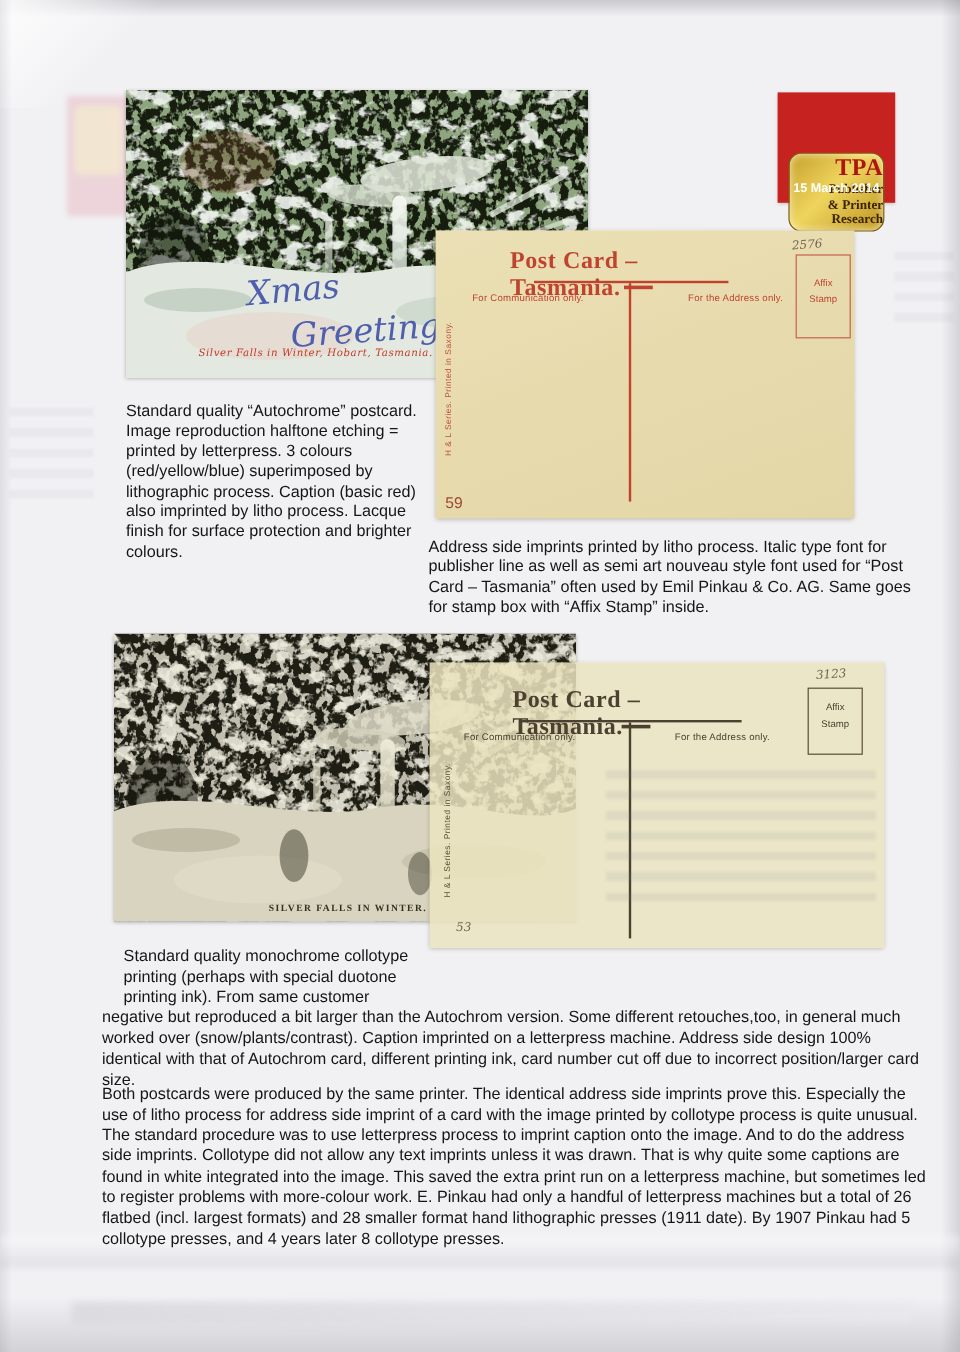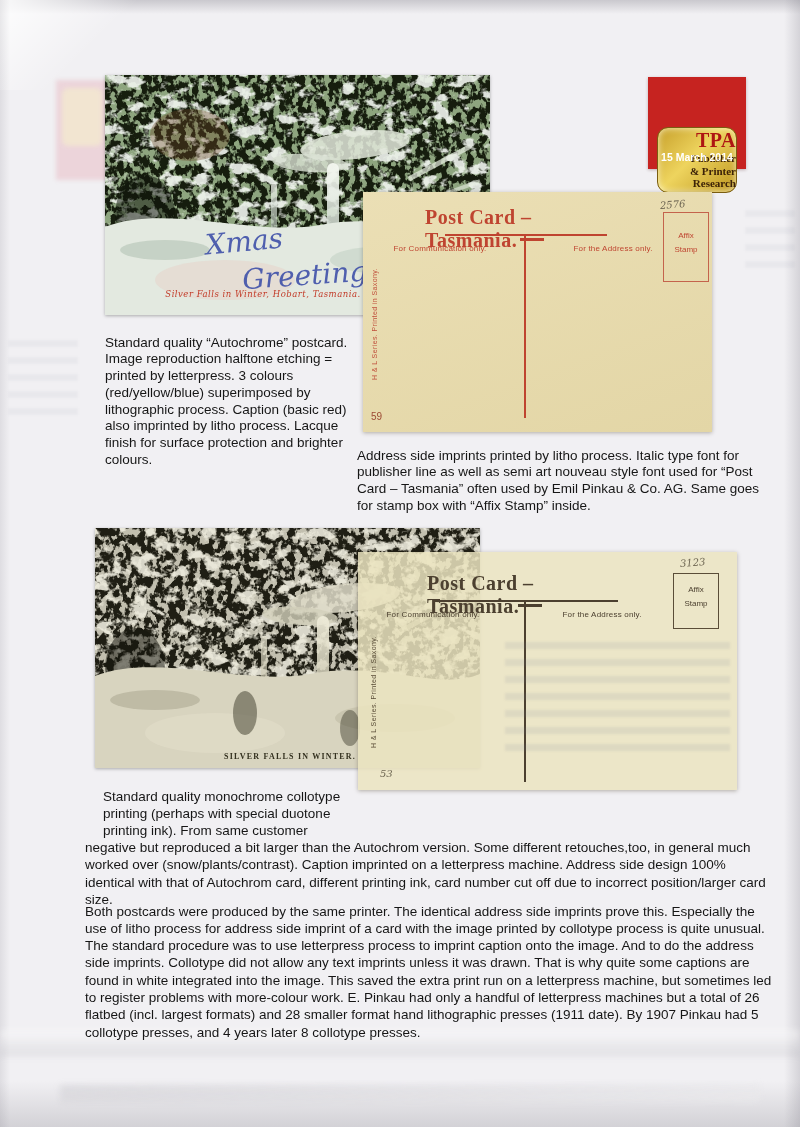--- a/index.html
+++ b/index.html
@@ -63,21 +63,21 @@
   .card2 .c-h.hr{left:180px;}
   .c-stamp{text-align:center;font-size:8px;font-weight:normal;line-height:14px;}
   .card1 .c-stamp{left:300px;top:20px;width:46px;height:70px;border:1px solid #c4634c;color:#bf4430;padding-top:16px;box-sizing:border-box;}
   .card2 .c-stamp{left:315px;top:21px;width:46px;height:56px;border:1px solid #5a4d38;color:#4c4030;padding-top:9px;box-sizing:border-box;}
   .c-pencil{font-family:"DejaVu Serif",serif;font-style:italic;font-size:10px;color:#6f6753;transform:rotate(-4deg);}
   .card1 .c-pencil{left:297px;top:7px;}
   .card2 .c-pencil{left:322px;top:5px;}
   .c-pub{white-space:nowrap;font-size:7px;letter-spacing:.4px;transform:rotate(-90deg);transform-origin:0 0;}
   .card1 .c-pub{left:8px;top:188px;color:#c0503c;}
   .card2 .c-pub{left:12px;top:196px;color:#5a4d38;}
-  .c-corner{font-size:10px;}
+  .c-corner{font-size:13px;}
   .card1 .c-corner{left:8px;top:219px;color:#9c4a34;}
   .card2 .c-corner{left:22px;top:216px;color:#6f6753;font-family:"DejaVu Serif",serif;font-style:italic;font-size:10px;}
 
   
   .para{position:absolute;font-size:13.5px;line-height:16.8px;color:#161616;}
   .p-auto1{left:105px;top:321px;width:264px;}
   .p-auto2{left:105px;top:438px;width:264px;}
   .p-addr{left:357px;top:434px;width:416px;}
   .p-col{left:85px;top:774px;width:690px;line-height:17.2px;}
   .p-end{left:85px;top:889px;width:688px;line-height:17.3px;}

